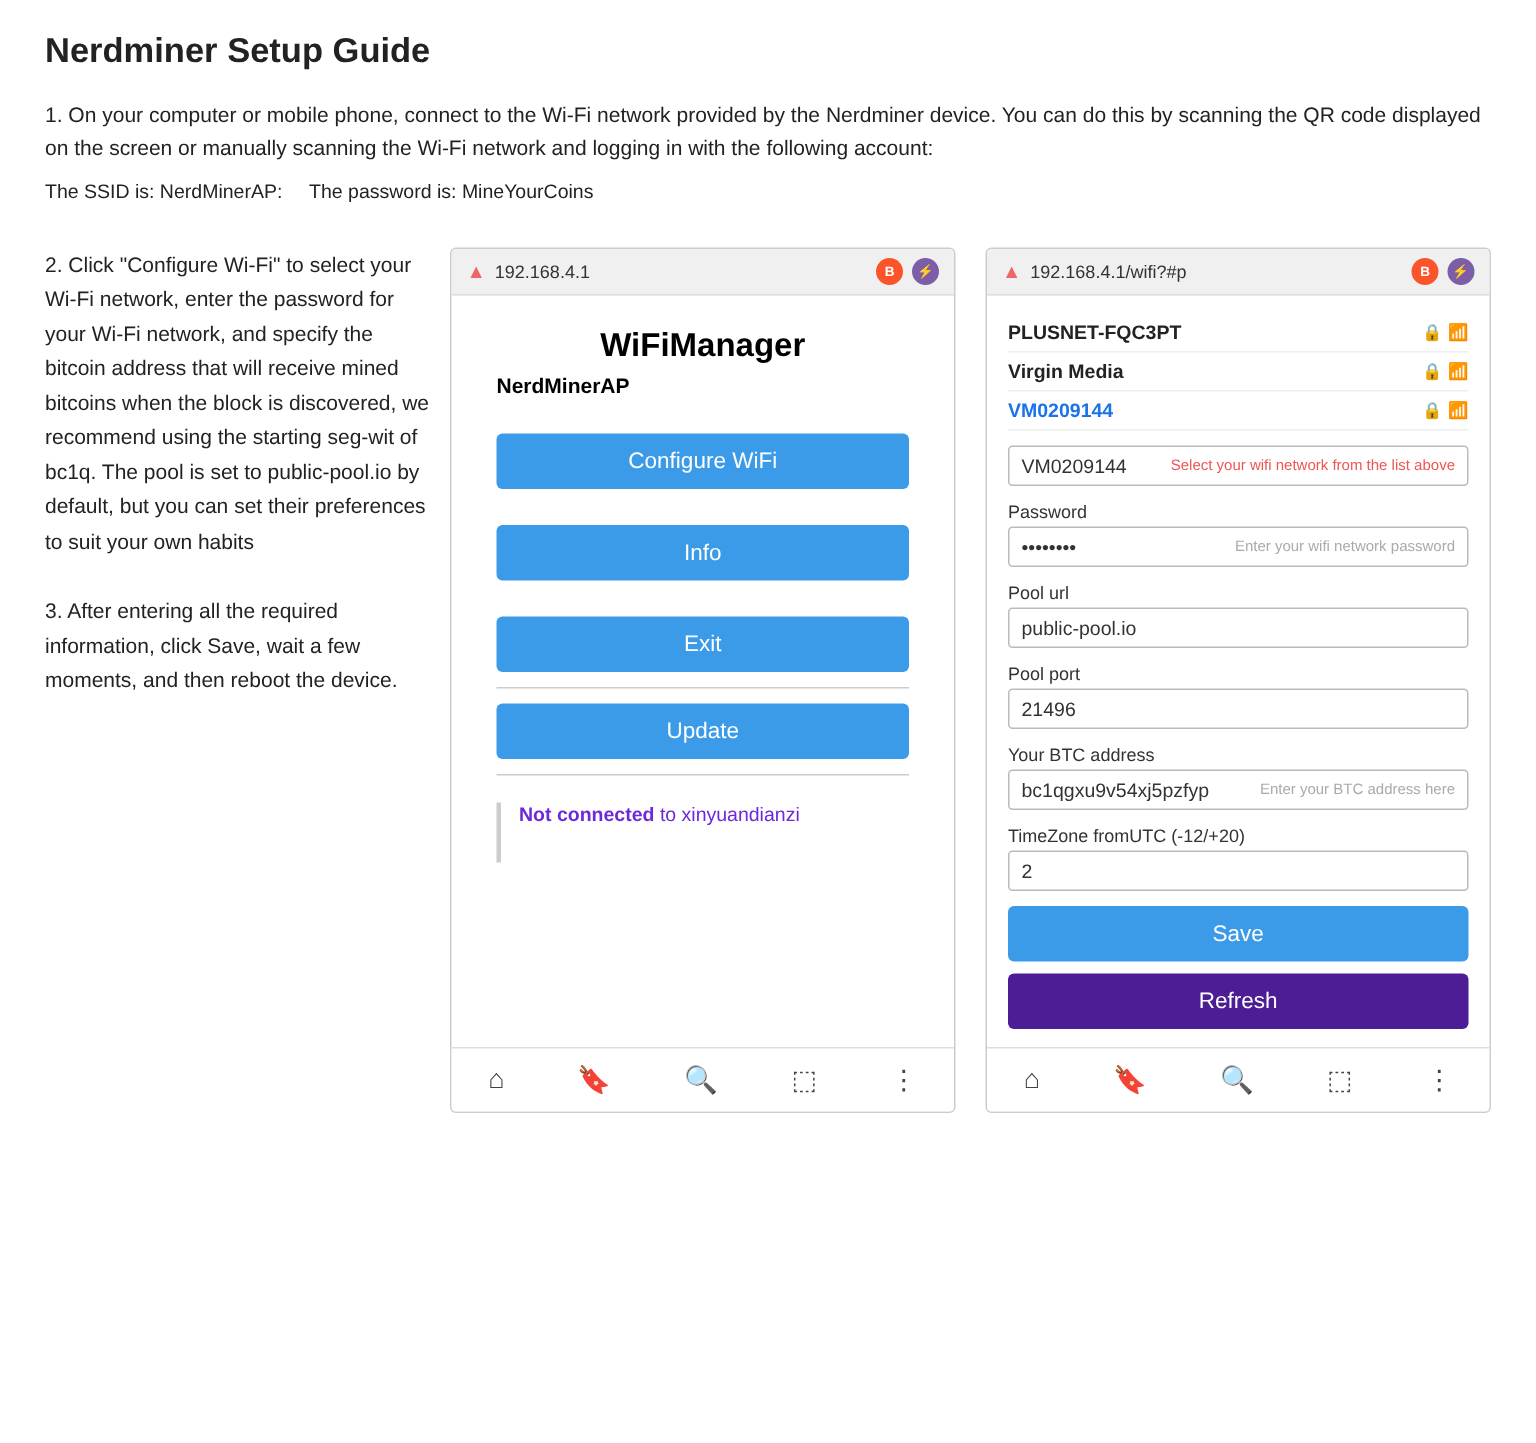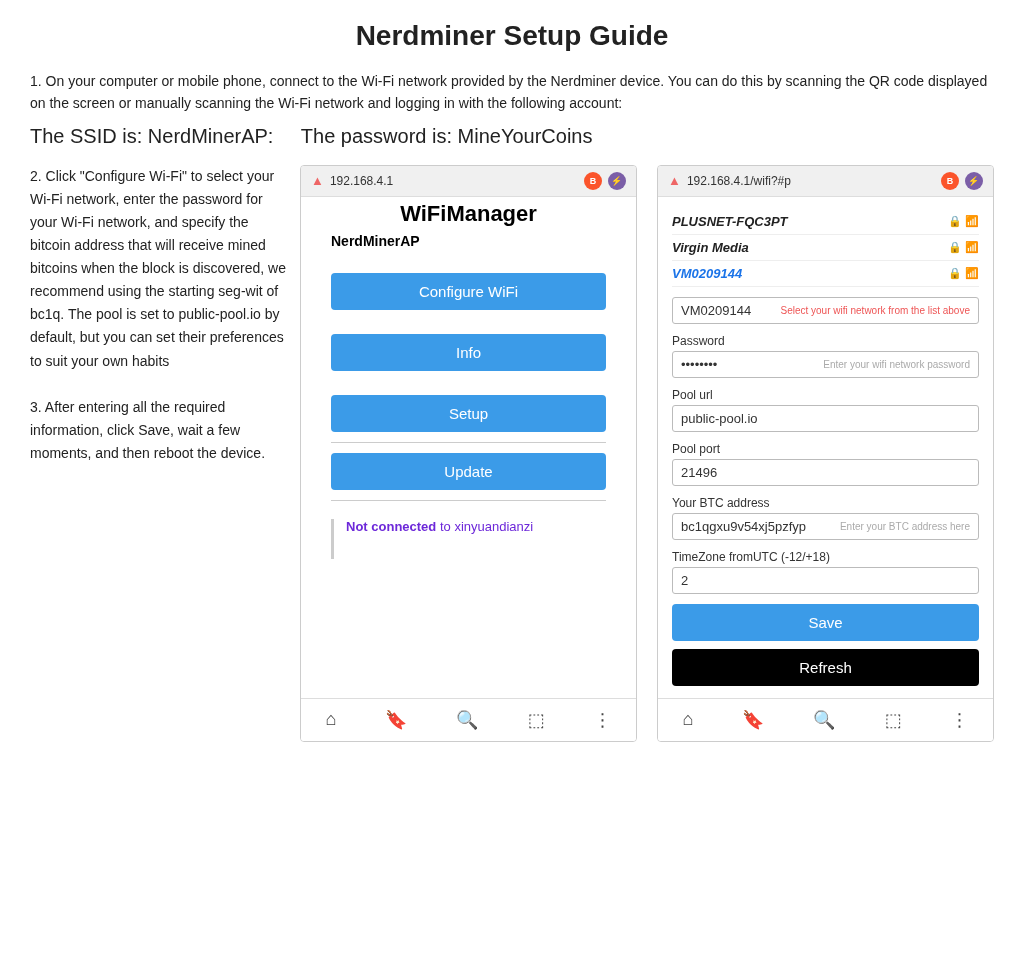--- a/index.html
+++ b/index.html
@@ -6,33 +6,33 @@
     body {
       background: #fff;
       font-family: Arial, sans-serif;
       font-size: 14px;
       color: #222;
       width: 1024px;
       min-height: 962px;
       padding: 20px 30px;
     }
     h1 {
-      text-align: center;
-      font-size: 28px;
+      text-align: left;
+      font-size: 23px;
       font-weight: bold;
       margin-bottom: 18px;
     }
     .intro-text {
       font-size: 14px;
       line-height: 1.6;
       margin-bottom: 10px;
     }
     .credentials {
-      font-size: 20px;
-      margin-bottom: 17px;
+      font-size: 13px;
+      margin-bottom: 30px;
     }
     .main-layout {
       display: flex;
       gap: 0;
       align-items: flex-start;
     }
     .left-text {
       width: 270px;
       flex-shrink: 0;
       font-size: 14px;
@@ -95,21 +95,21 @@
       background: #7b5ea7;
       border-radius: 50%;
       display: inline-flex;
       align-items: center;
       justify-content: center;
       color: #fff;
       font-size: 9px;
     }
     
     .wifi-manager-content {
-      padding: 4px 30px 0 30px;
+      padding: 20px 30px 0 30px;
       flex: 1;
     }
     .wifi-manager-title {
       font-size: 22px;
       font-weight: bold;
       text-align: center;
       margin-bottom: 6px;
       color: #000;
     }
     .wifi-ap-label {
@@ -181,21 +181,20 @@
     .network-item {
       display: flex;
       align-items: center;
       justify-content: space-between;
       padding: 5px 0;
       border-bottom: 1px solid #eee;
       font-size: 13px;
     }
     .network-item .net-name {
       font-weight: bold;
-      font-style: italic;
     }
     .network-item .net-name.link {
       color: #1a73e8;
     }
     .signal-lock {
       display: flex;
       align-items: center;
       gap: 4px;
       color: #555;
       font-size: 11px;
@@ -248,21 +247,21 @@
       border-radius: 4px;
       font-size: 15px;
       text-align: center;
       margin-bottom: 8px;
       cursor: pointer;
     }
     .refresh-btn {
       display: block;
       width: 100%;
       padding: 10px;
-      background: #000000;
+      background: #4c1d95;
       color: #fff;
       border: none;
       border-radius: 4px;
       font-size: 15px;
       text-align: center;
       cursor: pointer;
     }
   </style>
 </head>
 <body>
@@ -295,21 +294,21 @@
           <span class="profile-icon">⚡</span>
         </div>
       </div>
 
       <div class="wifi-manager-content">
         <div class="wifi-manager-title">WiFiManager</div>
         <div class="wifi-ap-label">NerdMinerAP</div>
 
         <button class="wifi-btn">Configure WiFi</button>
         <button class="wifi-btn">Info</button>
-        <button class="wifi-btn">Setup</button>
+        <button class="wifi-btn">Exit</button>
 
         <hr class="divider">
 
         <button class="wifi-btn update-btn">Update</button>
 
         <hr class="divider">
 
         <div class="not-connected-bar">
           <div class="not-conn-line"></div>
           <span>
@@ -387,21 +386,21 @@
 
         <div class="form-group">
           <label class="form-label">Your BTC address</label>
           <div class="form-input">
             <span>bc1qgxu9v54xj5pzfyp</span>
             <span class="hint-text gray">Enter your BTC address here</span>
           </div>
         </div>
 
         <div class="form-group">
-          <label class="form-label">TimeZone fromUTC (-12/+18)</label>
+          <label class="form-label">TimeZone fromUTC (-12/+20)</label>
           <div class="form-input">
             <span>2</span>
           </div>
         </div>
 
         <button class="save-btn">Save</button>
 
         <button class="refresh-btn">Refresh</button>
       </div>
 

